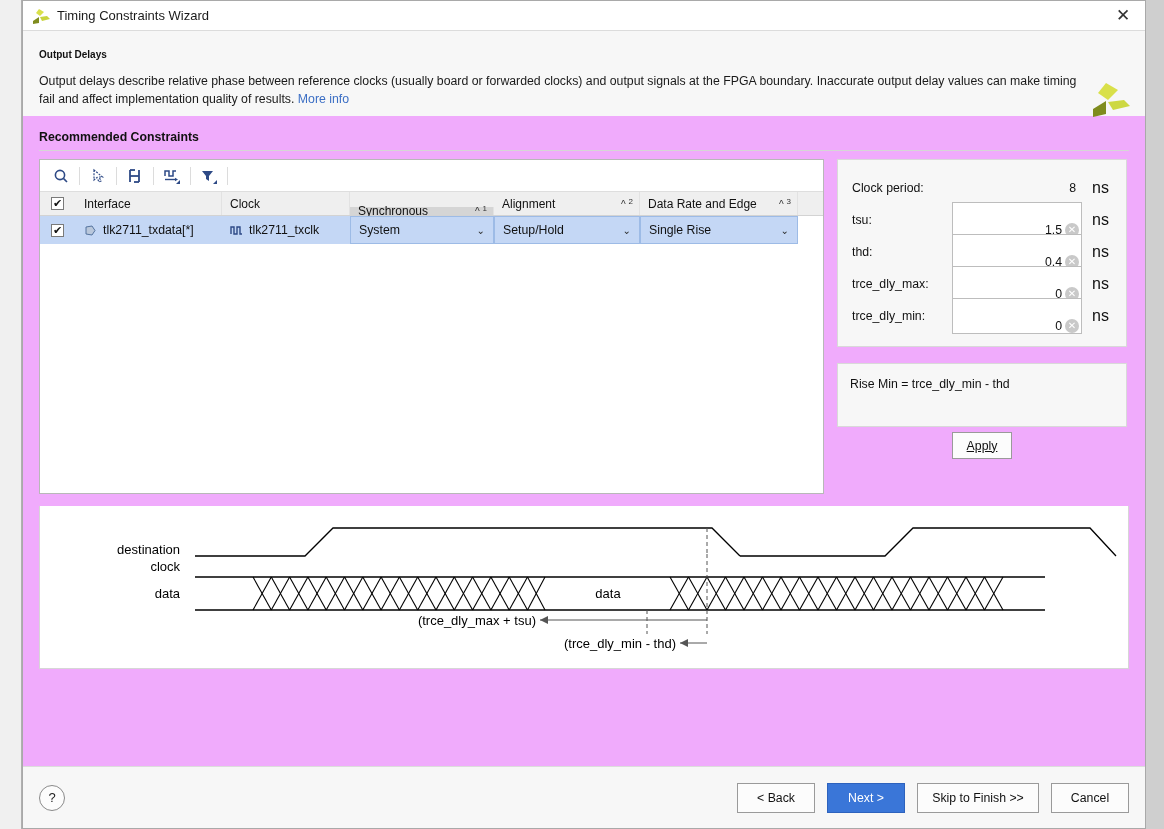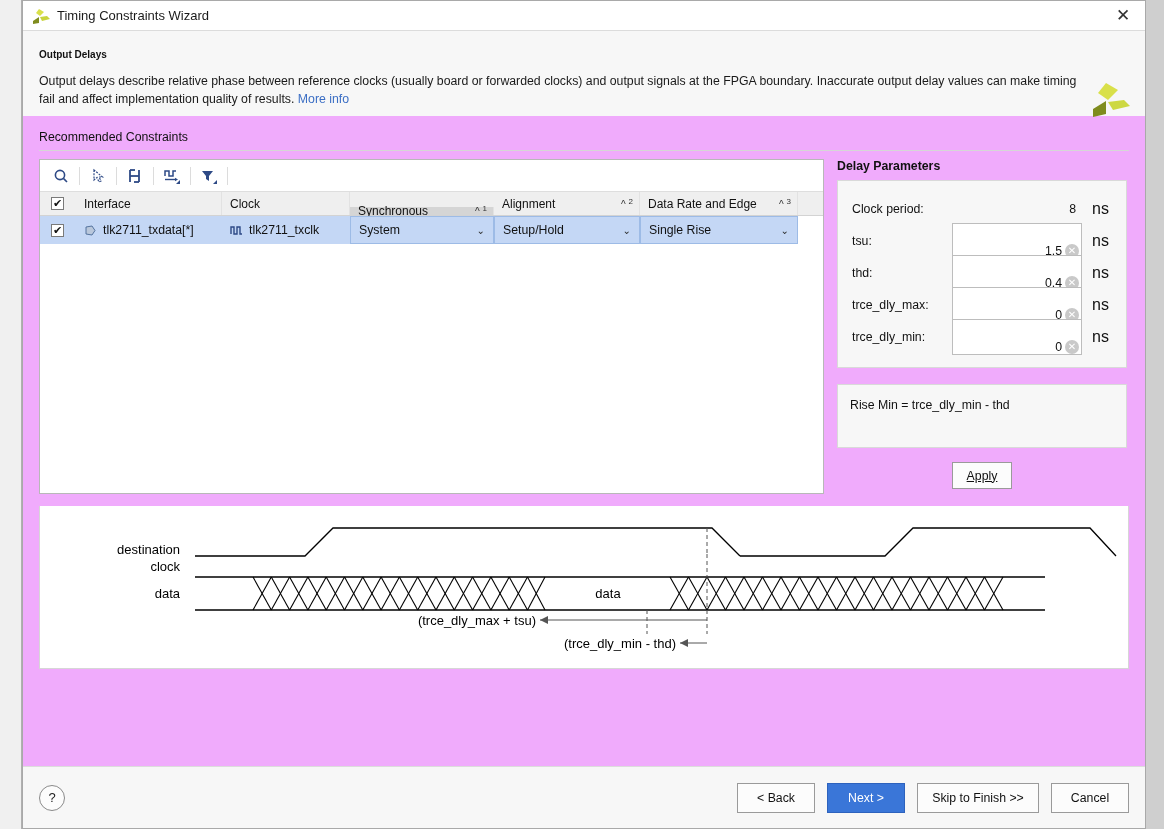--- a/index.html
+++ b/index.html
@@ -59,21 +59,21 @@
   }
   #header .desc a { color: #3b6ec4; text-decoration: none; cursor: pointer; }
   #hdr-logo {
     position: absolute; right: 14px; top: 50px; width: 42px; height: 40px;
   }
 
   
   #content { flex: 1 1 auto; position: relative; padding: 0 16px; }
 
   .section-title {
-    font-size: 12.3px; font-weight: normal; color: #111;
+    font-size: 12.3px; font-weight: bold; color: #111;
     margin: 14px 0 6px 0;
   }
   .hr { height: 1px; background: #d6d6d6; margin-bottom: 8px; }
 
   #mid-row { display: flex; align-items: flex-start; gap: 13px; }
 
   
   #table-panel {
     width: 785px; height: 335px; background: #ffffff;
     border: 1px solid #b8b8b8; display: flex; flex-direction: column;
@@ -152,21 +152,21 @@
     margin-left: 3px; cursor: pointer; font-family: "Liberation Sans", sans-serif;
   }
   .prow .punit { font-size: 16px; color: #111; margin-left: 10px; }
 
   #formula-box {
     margin-top: 16px; border: 1px solid #d9d9d9; background: #f7f7f7;
     padding: 10px 12px; height: 64px;
   }
   #formula-box div { font-size: 12.3px; color: #111; line-height: 20px; }
 
-  #apply-wrap { display: flex; justify-content: center; margin-top: 14px; }
+  #apply-wrap { display: flex; justify-content: center; margin-top: 5px; }
   .btn {
     border: 1px solid #9a9a9a; background: #fcfcfc; color: #111;
     font-size: 12.3px; height: 27px; min-width: 60px; padding: 0 14px;
     cursor: pointer; font-family: "Liberation Sans", sans-serif;
   }
   .btn u { text-decoration: underline; }
   .btn.primary { background: #3a76d8; color: #ffffff; border-color: #2d62bd; }
 
   
   #bottom-panel { margin-top: 12px; }
@@ -344,21 +344,20 @@
           </div>
           <div class="td col-rate combo">
             <span>Single Rise</span>
             <span class="caret">⌄</span>
           </div>
           <div class="td" style="flex:1 1 auto;background:#ffffff;border-right:none;"></div>
         </div>
       </div>
 
       <div id="right-panel">
-        <div class="rp-title">Delay Parameters</div>
 
         <div id="params-box">
 
           <div class="prow">
             <span class="plabel">Clock period:</span>
             <span class="pstatic">8</span>
             <span class="punit">ns</span>
           </div>
 
           <div class="prow">

